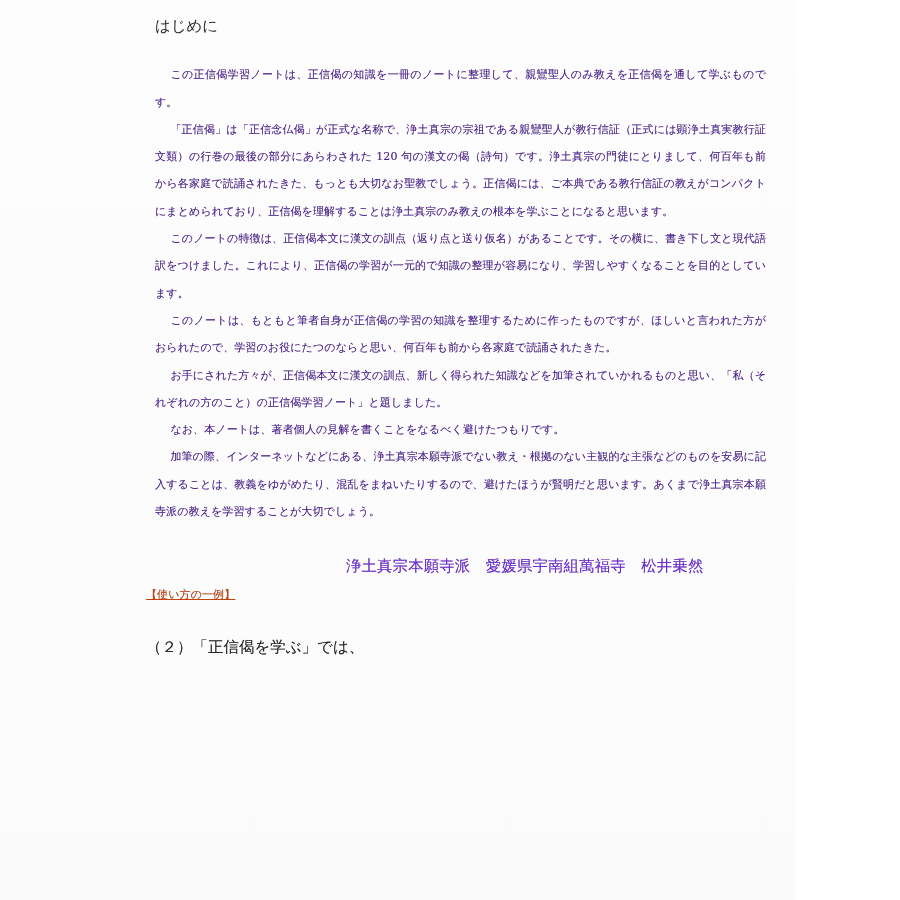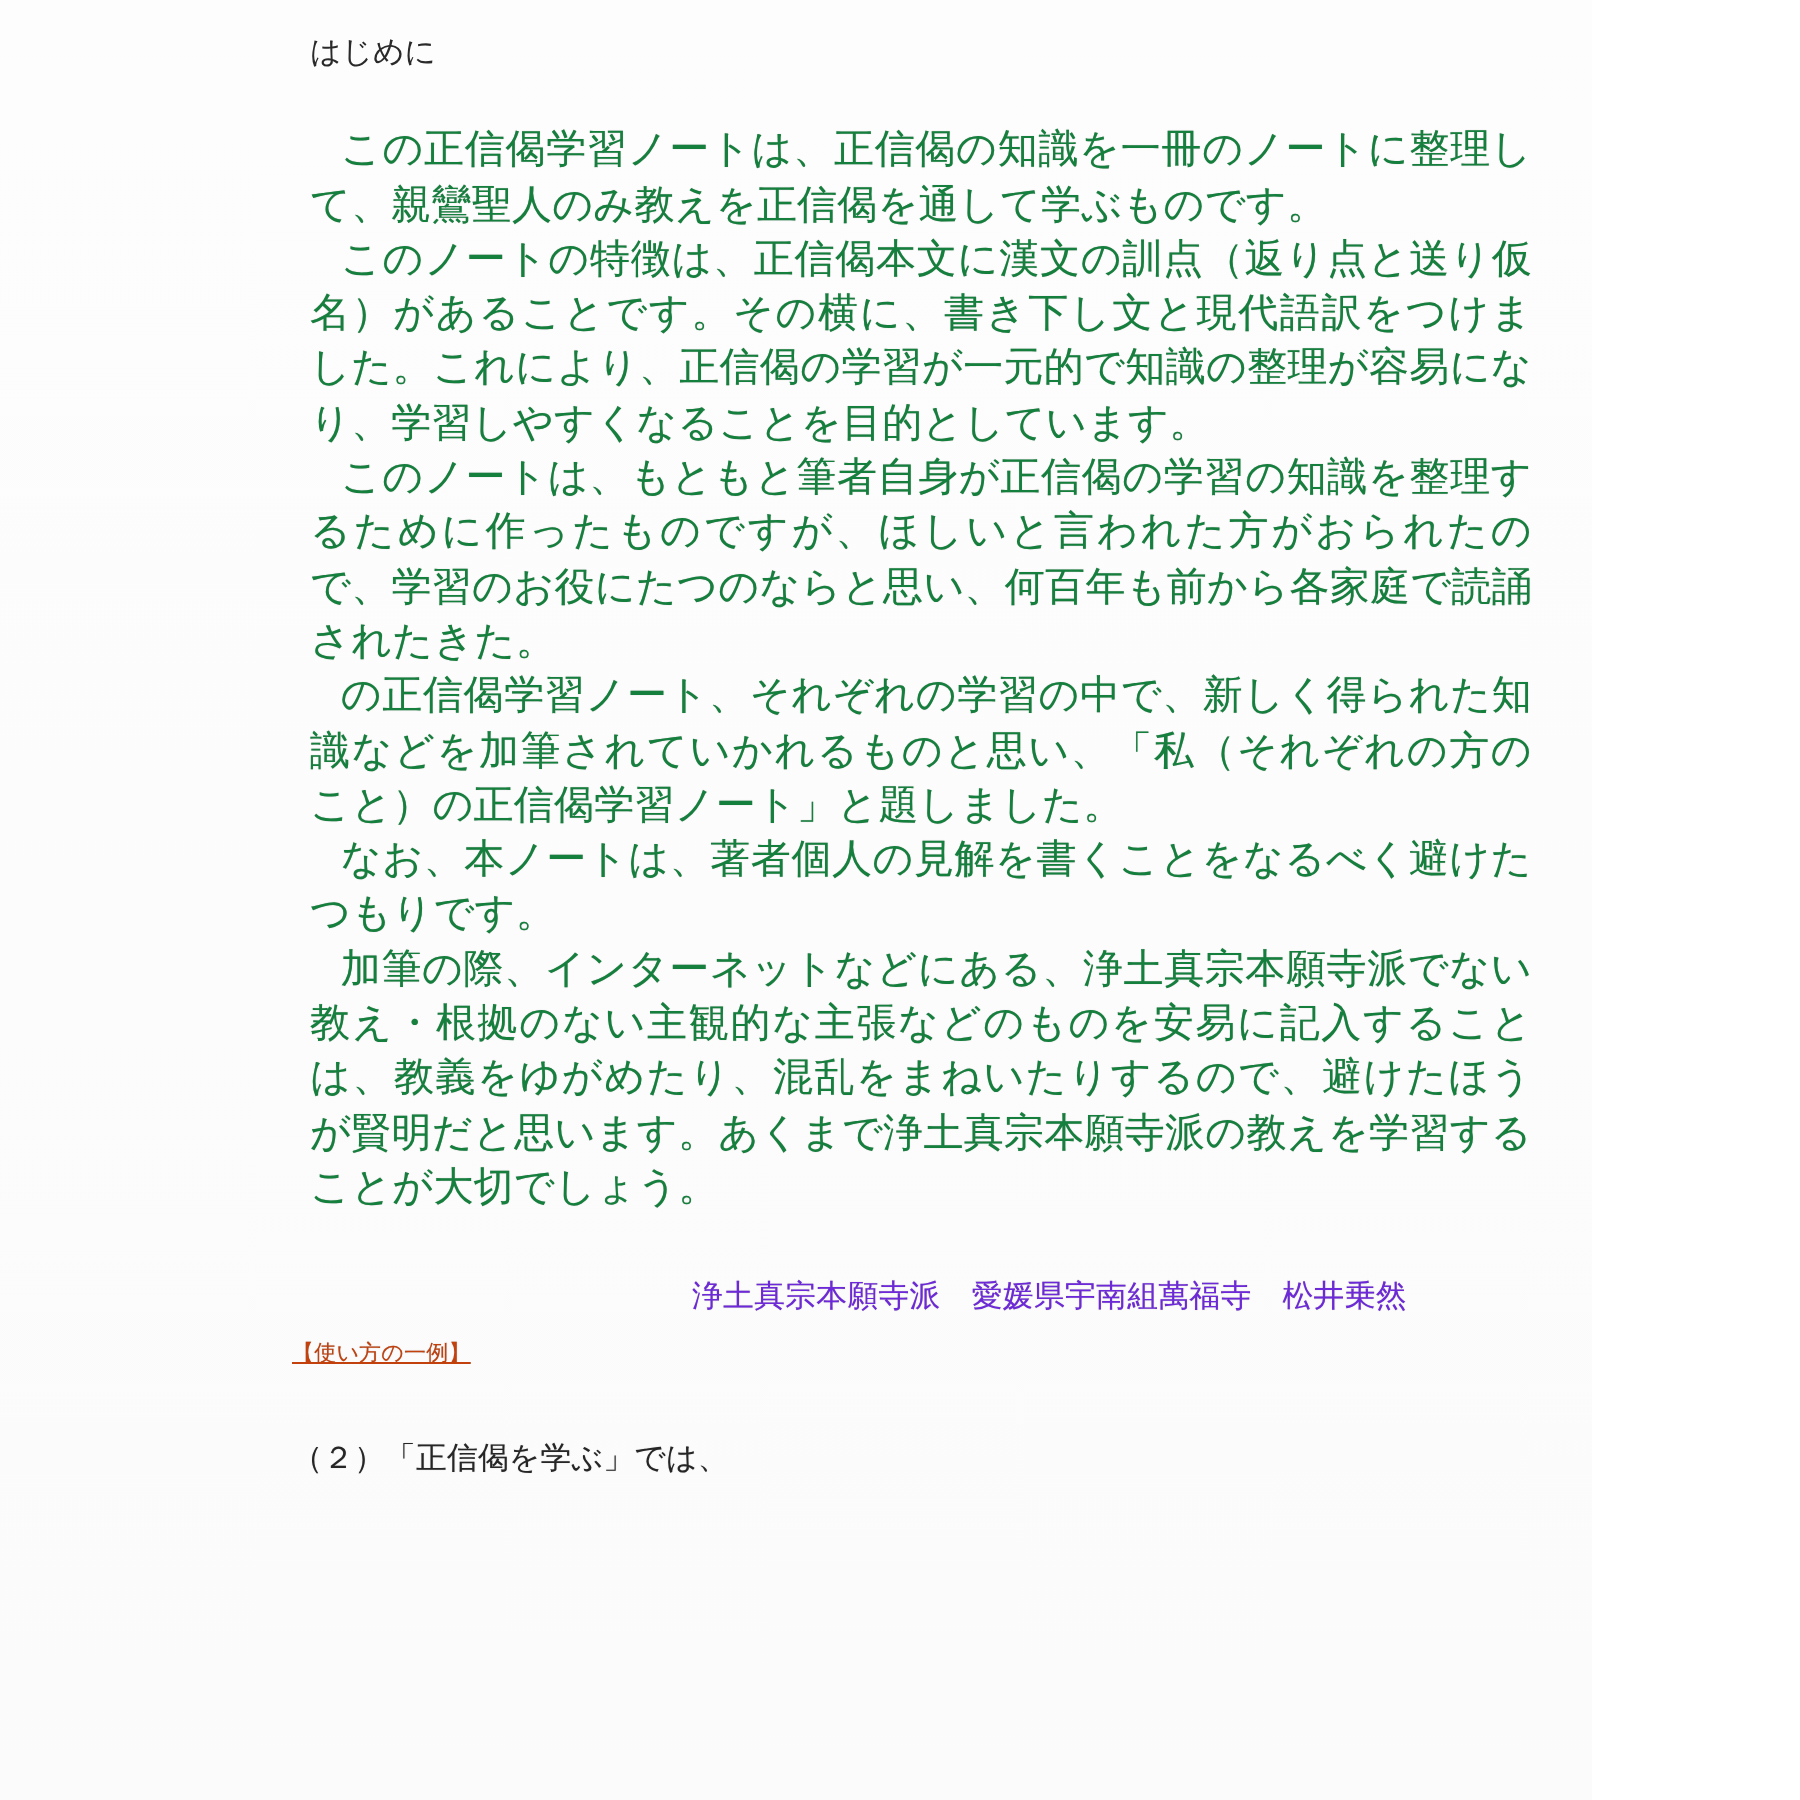--- a/index.html
+++ b/index.html
@@ -39,29 +39,29 @@
     line-height: 27.3px;
     padding-left: 9px;
   }
 
   .body-block {
     margin: 0;
   }
 
   
   .para {
-    font-size: 20px;
+    font-size: 11px;
     line-height: 27.3px;
     letter-spacing: 0.1px;
     text-align: justify;
     text-justify: inter-character;
     margin: 0;
     padding-left: 9px;
     text-indent: 0;
-    color: #15803d;
+    color: #4c1d95;
     text-shadow: 0 0 0.45px rgba(60,60,60,0.42);
   }
   .para.indent {
     text-indent: 15.4px;
   }
 
   .spacer-sm { height: 13px; }
   .spacer-md { height: 21px; }
   .spacer-lg { height: 28px; }
 
@@ -103,23 +103,24 @@
 
   <div class="content">
 
     <div class="spacer-sm"></div>
     <div class="title-line">はじめに</div>
 
     <div class="spacer-md"></div>
 
     <div class="body-block">
       <p class="para indent">この正信偈学習ノートは、正信偈の知識を一冊のノートに整理して、親鸞聖人のみ教えを正信偈を通して学ぶものです。</p>
+      <p class="para indent">「正信偈」は「正信念仏偈」が正式な名称で、浄土真宗の宗祖である親鸞聖人が教行信証（正式には顕浄土真実教行証文類）の行巻の最後の部分にあらわされた 120 句の漢文の偈（詩句）です。浄土真宗の門徒にとりまして、何百年も前から各家庭で読誦されたきた、もっとも大切なお聖教でしょう。正信偈には、ご本典である教行信証の教えがコンパクトにまとめられており、正信偈を理解することは浄土真宗のみ教えの根本を学ぶことになると思います。</p>
       <p class="para indent">このノートの特徴は、正信偈本文に漢文の訓点（返り点と送り仮名）があることです。その横に、書き下し文と現代語訳をつけました。これにより、正信偈の学習が一元的で知識の整理が容易になり、学習しやすくなることを目的としています。</p>
       <p class="para indent">このノートは、もともと筆者自身が正信偈の学習の知識を整理するために作ったものですが、ほしいと言われた方がおられたので、学習のお役にたつのならと思い、何百年も前から各家庭で読誦されたきた。</p>
-      <p class="para indent">の正信偈学習ノート、それぞれの学習の中で、新しく得られた知識などを加筆されていかれるものと思い、「私（それぞれの方のこと）の正信偈学習ノート」と題しました。</p>
+      <p class="para indent">お手にされた方々が、正信偈本文に漢文の訓点、新しく得られた知識などを加筆されていかれるものと思い、「私（それぞれの方のこと）の正信偈学習ノート」と題しました。</p>
       <p class="para indent">なお、本ノートは、著者個人の見解を書くことをなるべく避けたつもりです。</p>
       <p class="para indent">加筆の際、インターネットなどにある、浄土真宗本願寺派でない教え・根拠のない主観的な主張などのものを安易に記入することは、教義をゆがめたり、混乱をまねいたりするので、避けたほうが賢明だと思います。あくまで浄土真宗本願寺派の教えを学習することが大切でしょう。</p>
     </div>
 
     <div class="spacer-lg"></div>
     <div class="sig">浄土真宗本願寺派　愛媛県宇南組萬福寺　松井乗然</div>
 
     <div class="section-head">【使い方の一例】</div>
 
     <div class="spacer-sm"></div>

